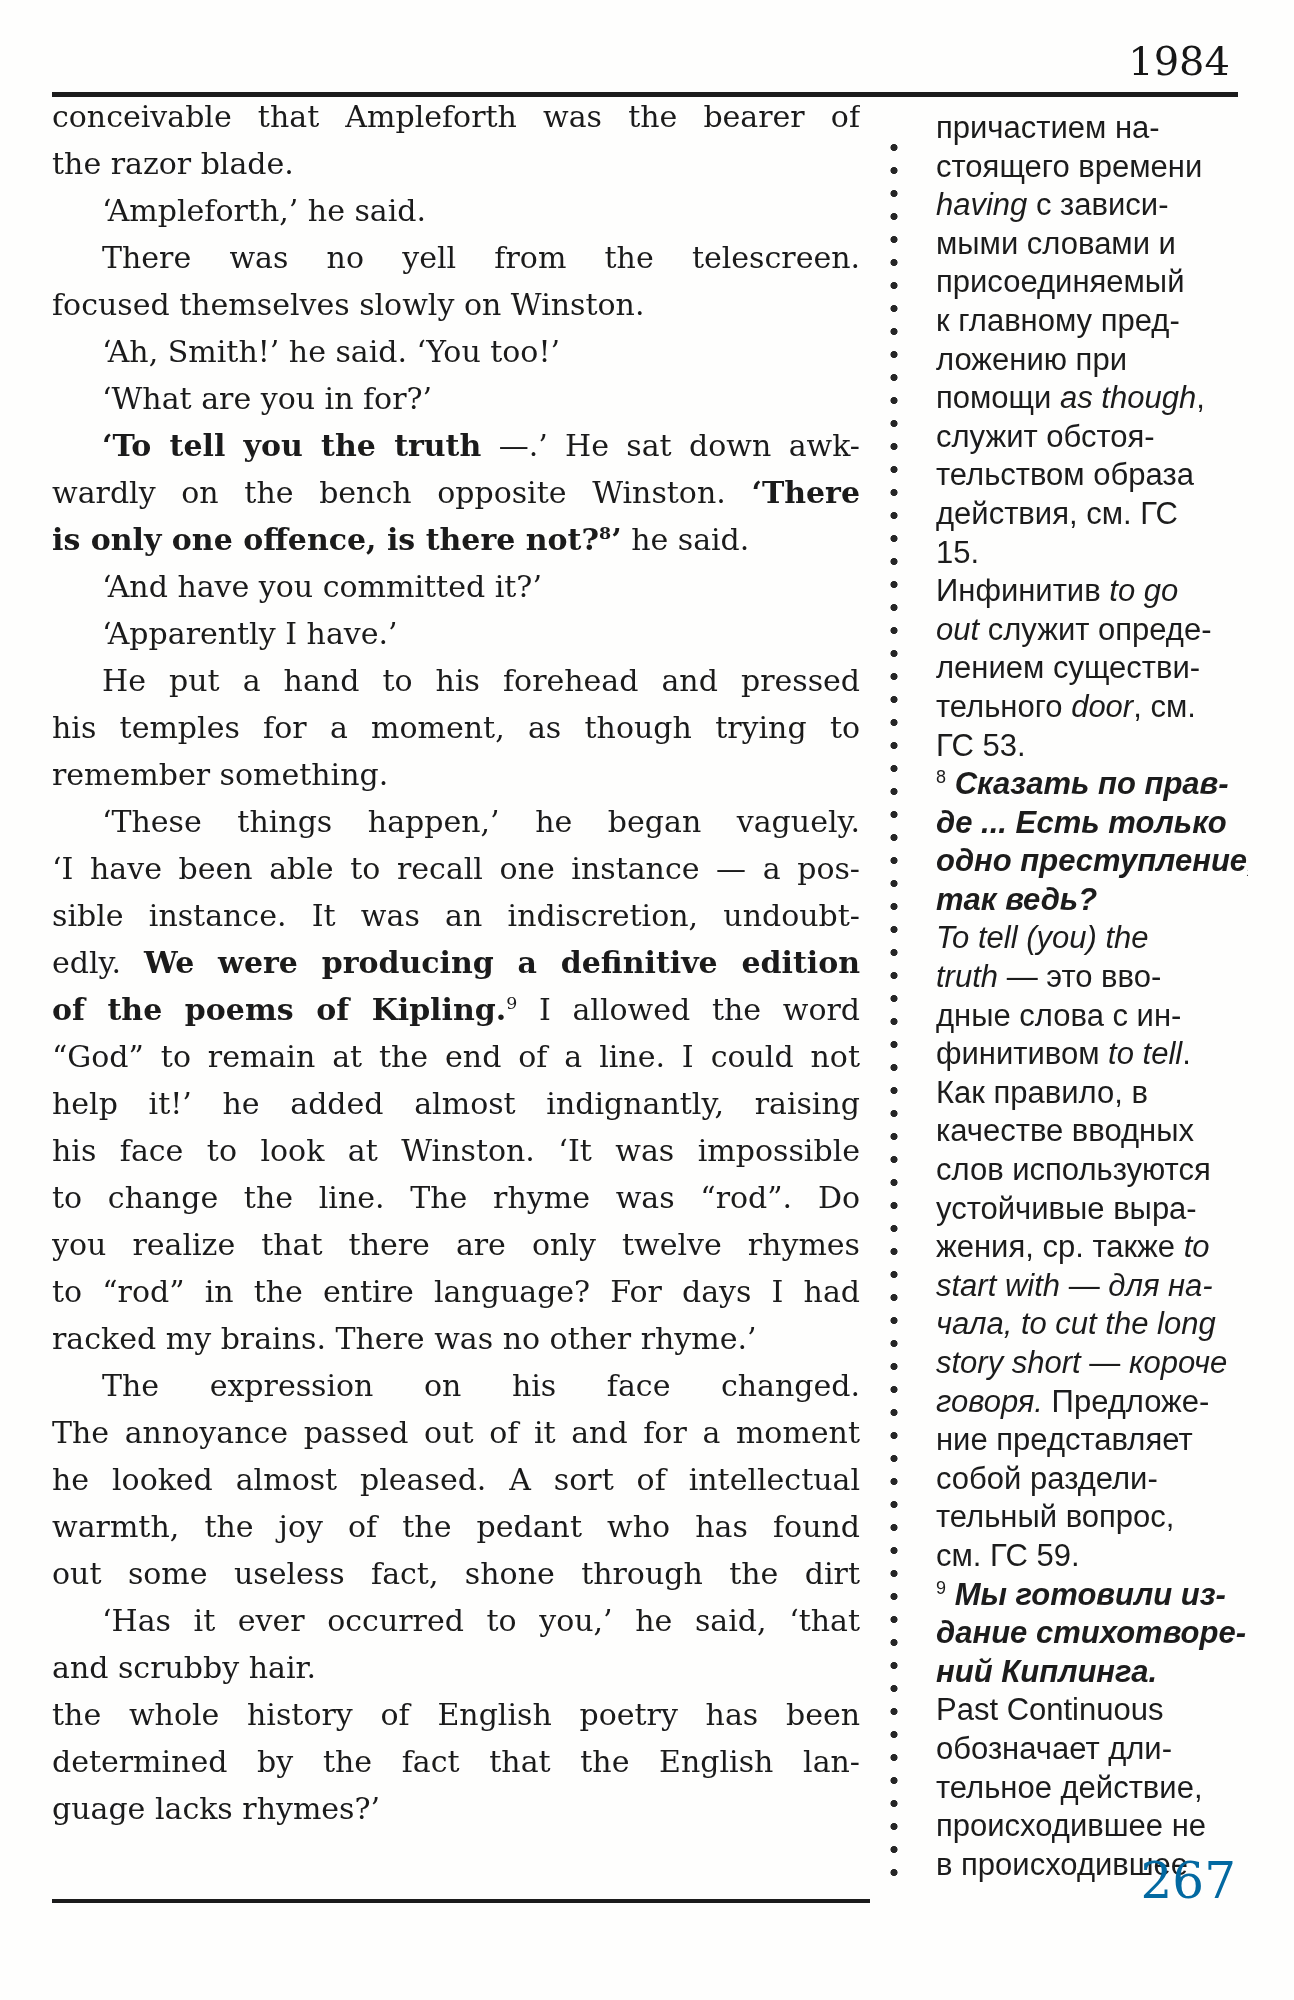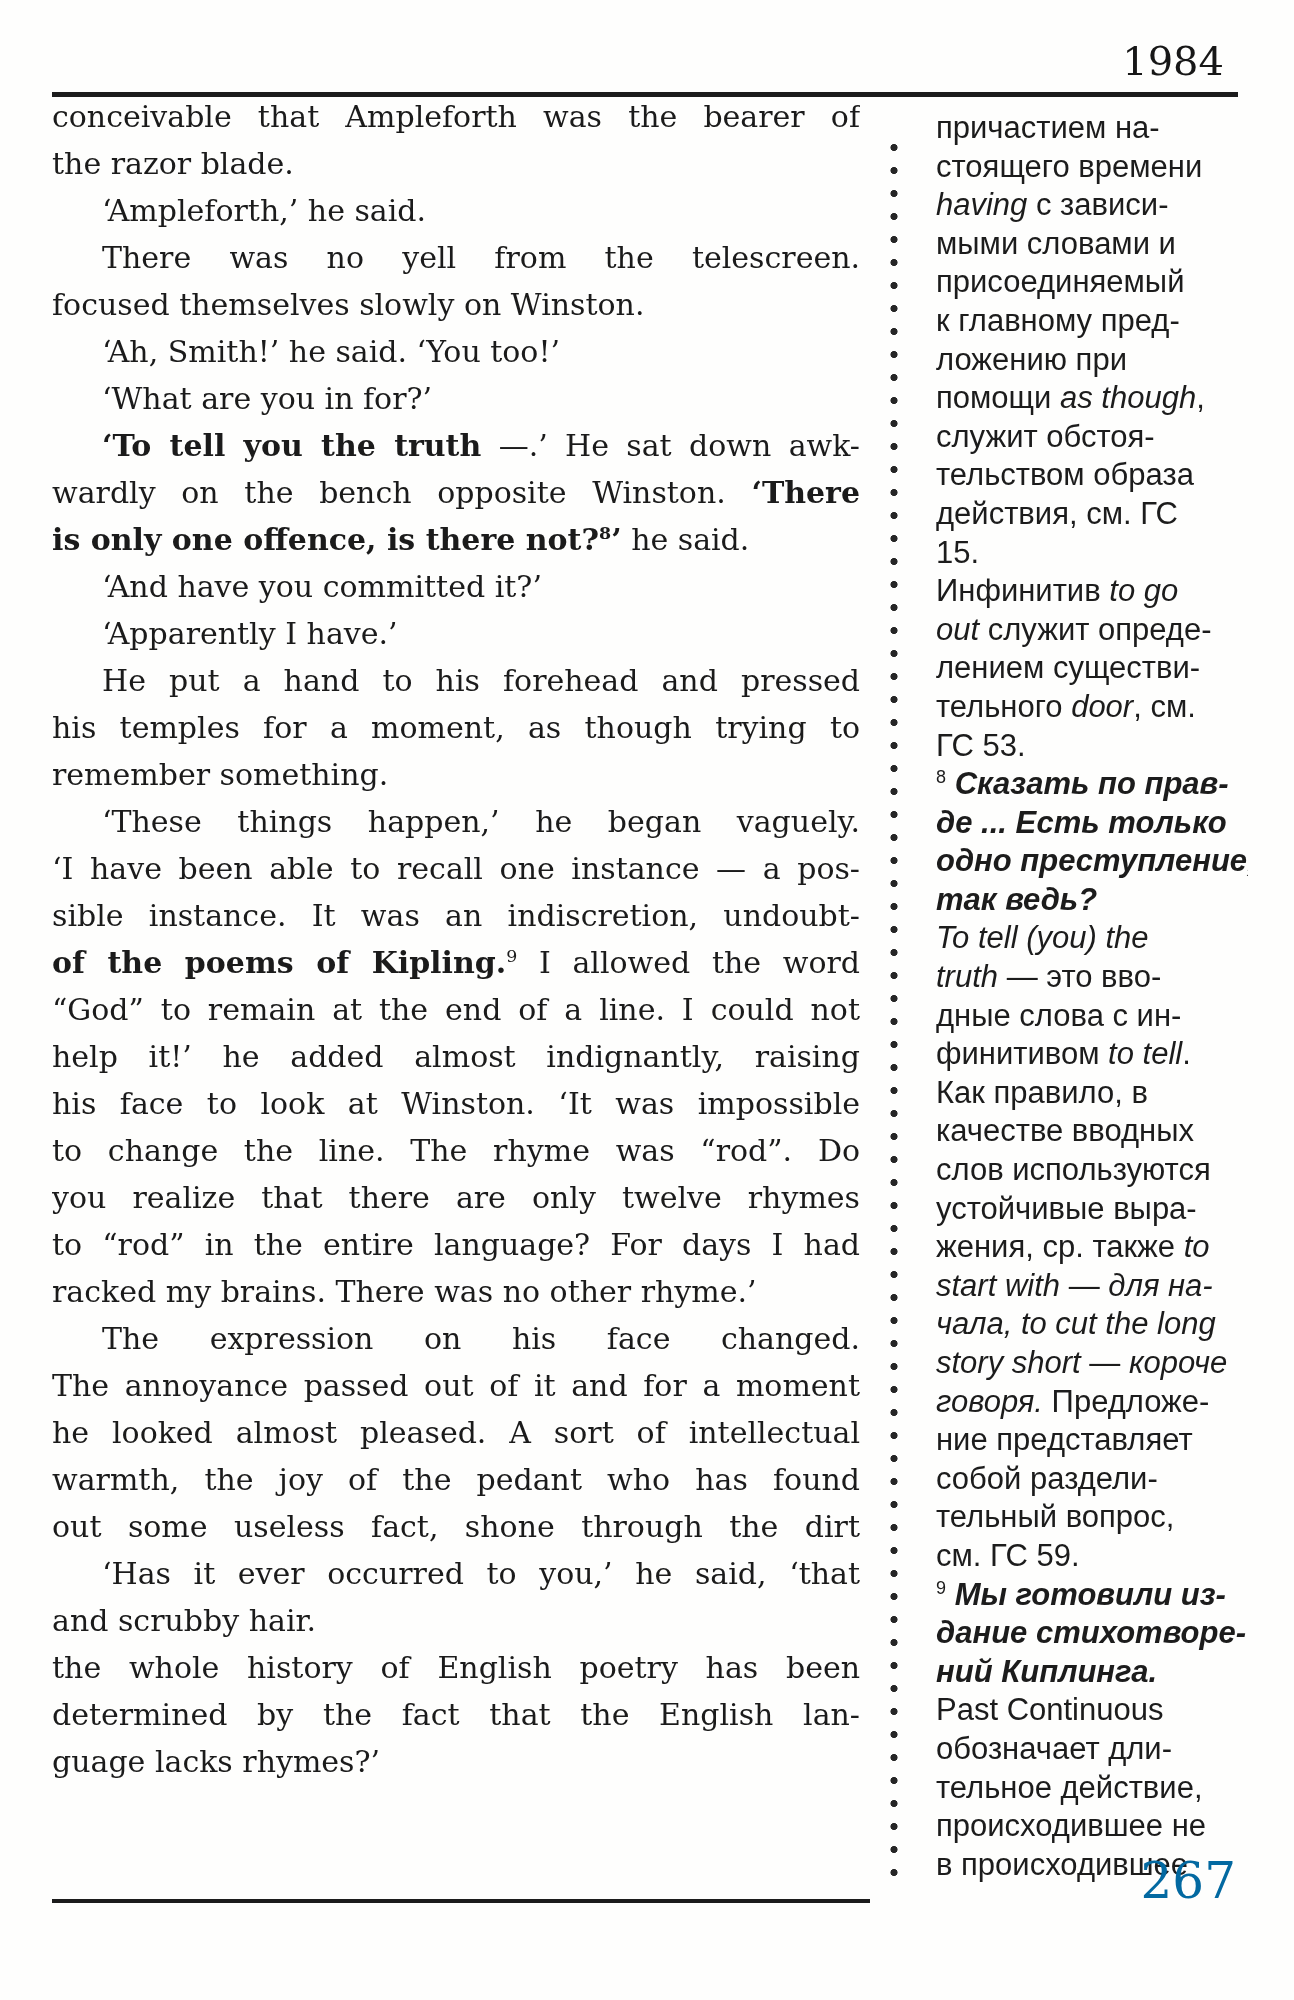--- a/index.html
+++ b/index.html
@@ -10,21 +10,21 @@
   }
   .page {
     position:relative;
     width:1294px; height:2000px;
     background:#fefefd;
     color:#1b1b1b;
     overflow:hidden;
   }
   .running-head {
     position:absolute;
-    top:38px; right:70px;
+    top:38px; right:64px;
     font-size:40px;
     font-family:"DejaVu Serif", serif;
     color:#171717;
   }
   .top-rule {
     position:absolute;
     top:92px; left:52px;
     width:1186px; height:5px;
     background:#1c1c1c;
   }
@@ -111,20 +111,21 @@
       <div class="line"><span>wardly on the bench opposite Winston. </span><span class="b">‘There</span></div>
       <div class="line last"><span class="b">is only one offence, is there not?</span><sup class="b">8</sup><span class="b">’</span><span> he said.</span></div>
       <div class="line indent last"><span>‘And have you committed it?’</span></div>
       <div class="line indent last"><span>‘Apparently I have.’</span></div>
       <div class="line indent"><span>He put a hand to his forehead and pressed</span></div>
       <div class="line"><span>his temples for a moment, as though trying to</span></div>
       <div class="line last"><span>remember something.</span></div>
       <div class="line indent"><span>‘These things happen,’ he began vaguely.</span></div>
       <div class="line"><span>‘I have been able to recall one instance — a pos-</span></div>
       <div class="line"><span>sible instance. It was an indiscretion, undoubt-</span></div>
+      <div class="line"><span>edly. </span><span class="b">We were producing a definitive edition</span></div>
       <div class="line"><span class="b">of the poems of Kipling.</span><sup>9</sup><span> I allowed the word</span></div>
       <div class="line"><span>“God” to remain at the end of a line. I could not</span></div>
       <div class="line"><span>help it!’ he added almost indignantly, raising</span></div>
       <div class="line"><span>his face to look at Winston. ‘It was impossible</span></div>
       <div class="line"><span>to change the line. The rhyme was “rod”. Do</span></div>
       <div class="line"><span>you realize that there are only twelve rhymes</span></div>
       <div class="line"><span>to “rod” in the entire language? For days I had</span></div>
       <div class="line last"><span>racked my brains. There was no other rhyme.’</span></div>
       <div class="line indent"><span>The expression on his face changed.</span></div>
       <div class="line"><span>The annoyance passed out of it and for a moment</span></div>

